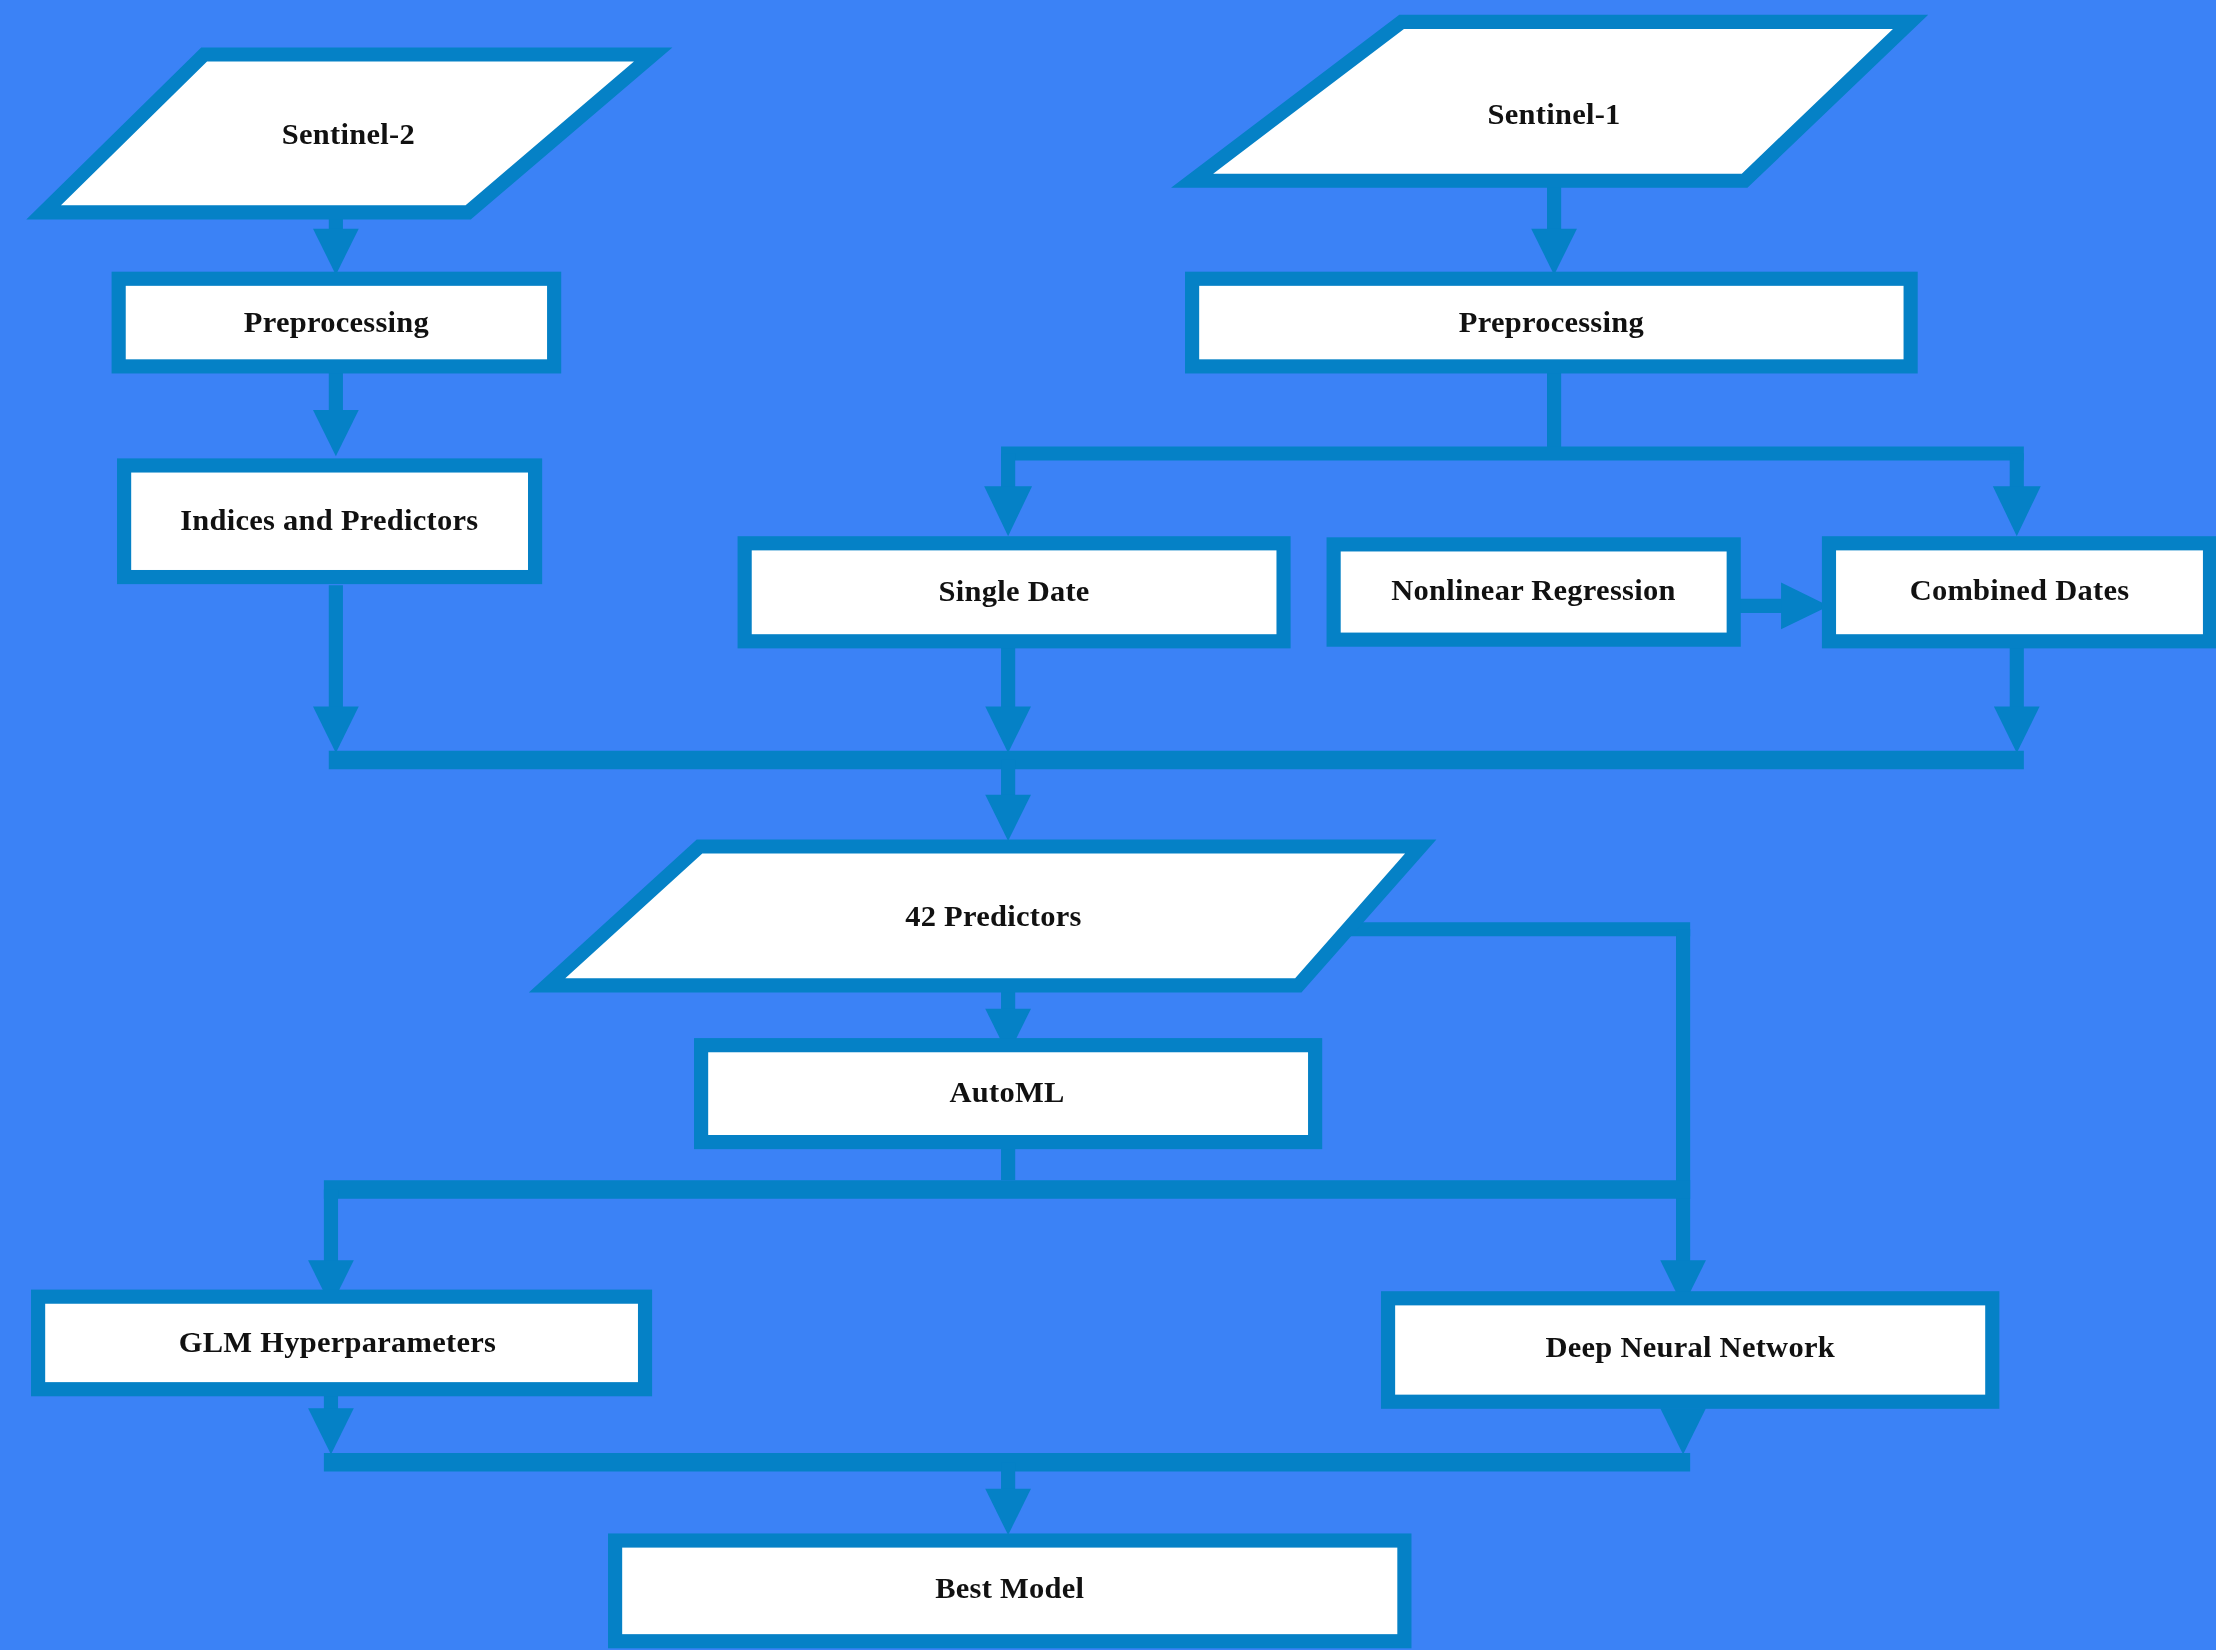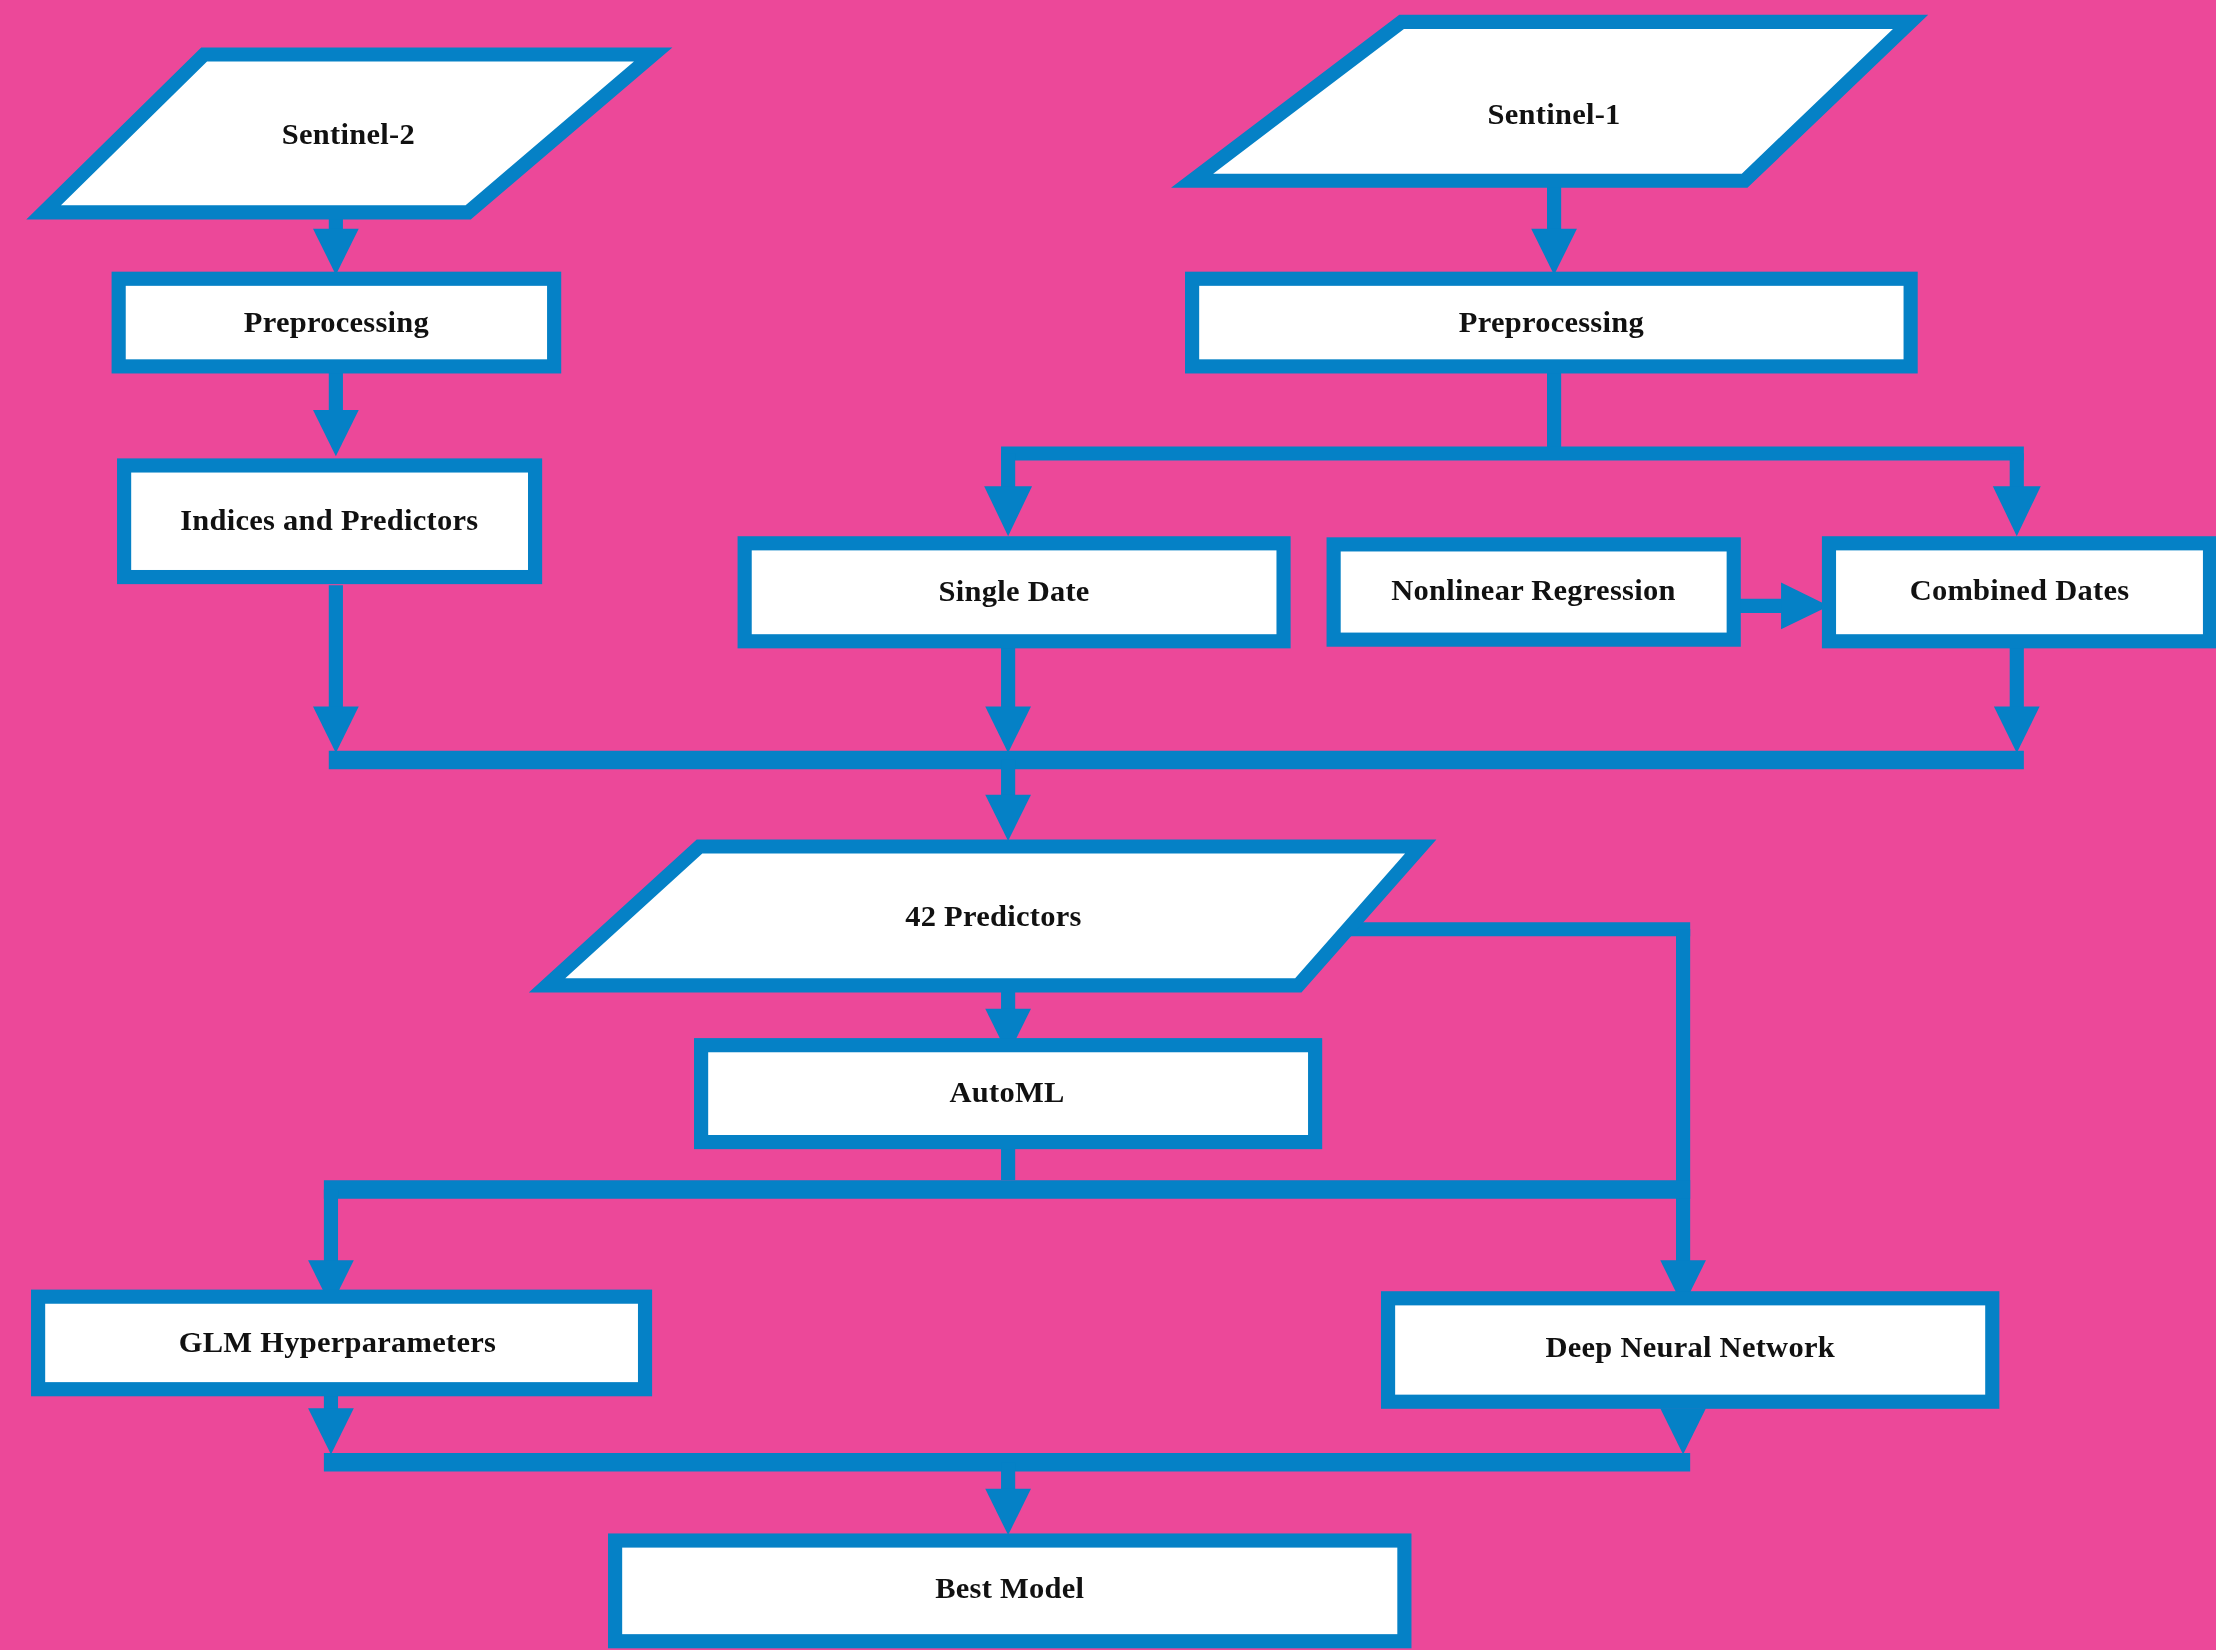--- a/index.html
+++ b/index.html
@@ -49,21 +49,21 @@
     stroke-linecap: butt;
     stroke-linejoin: miter;
   }
   .arrowhead {
     fill: #0581C6;
   }
 </style>
 </head>
 <body>
 
-<div id="flowchart-root" style="background: #ec4899;">
+<div id="flowchart-root" style="background: #3b82f6;">
 
   <svg id="flow-svg" viewBox="0 0 4071 3031" xmlns="http://www.w3.org/2000/svg">
 
     <g>
 
       <g>
         <line class="conn" x1="617" y1="390" x2="617" y2="437" stroke-width="26" stroke="#0581C6"></line>
         <polygon class="arrowhead" points="617,505 575,420 659,420" fill="#0581C6"></polygon>
       </g>
 

